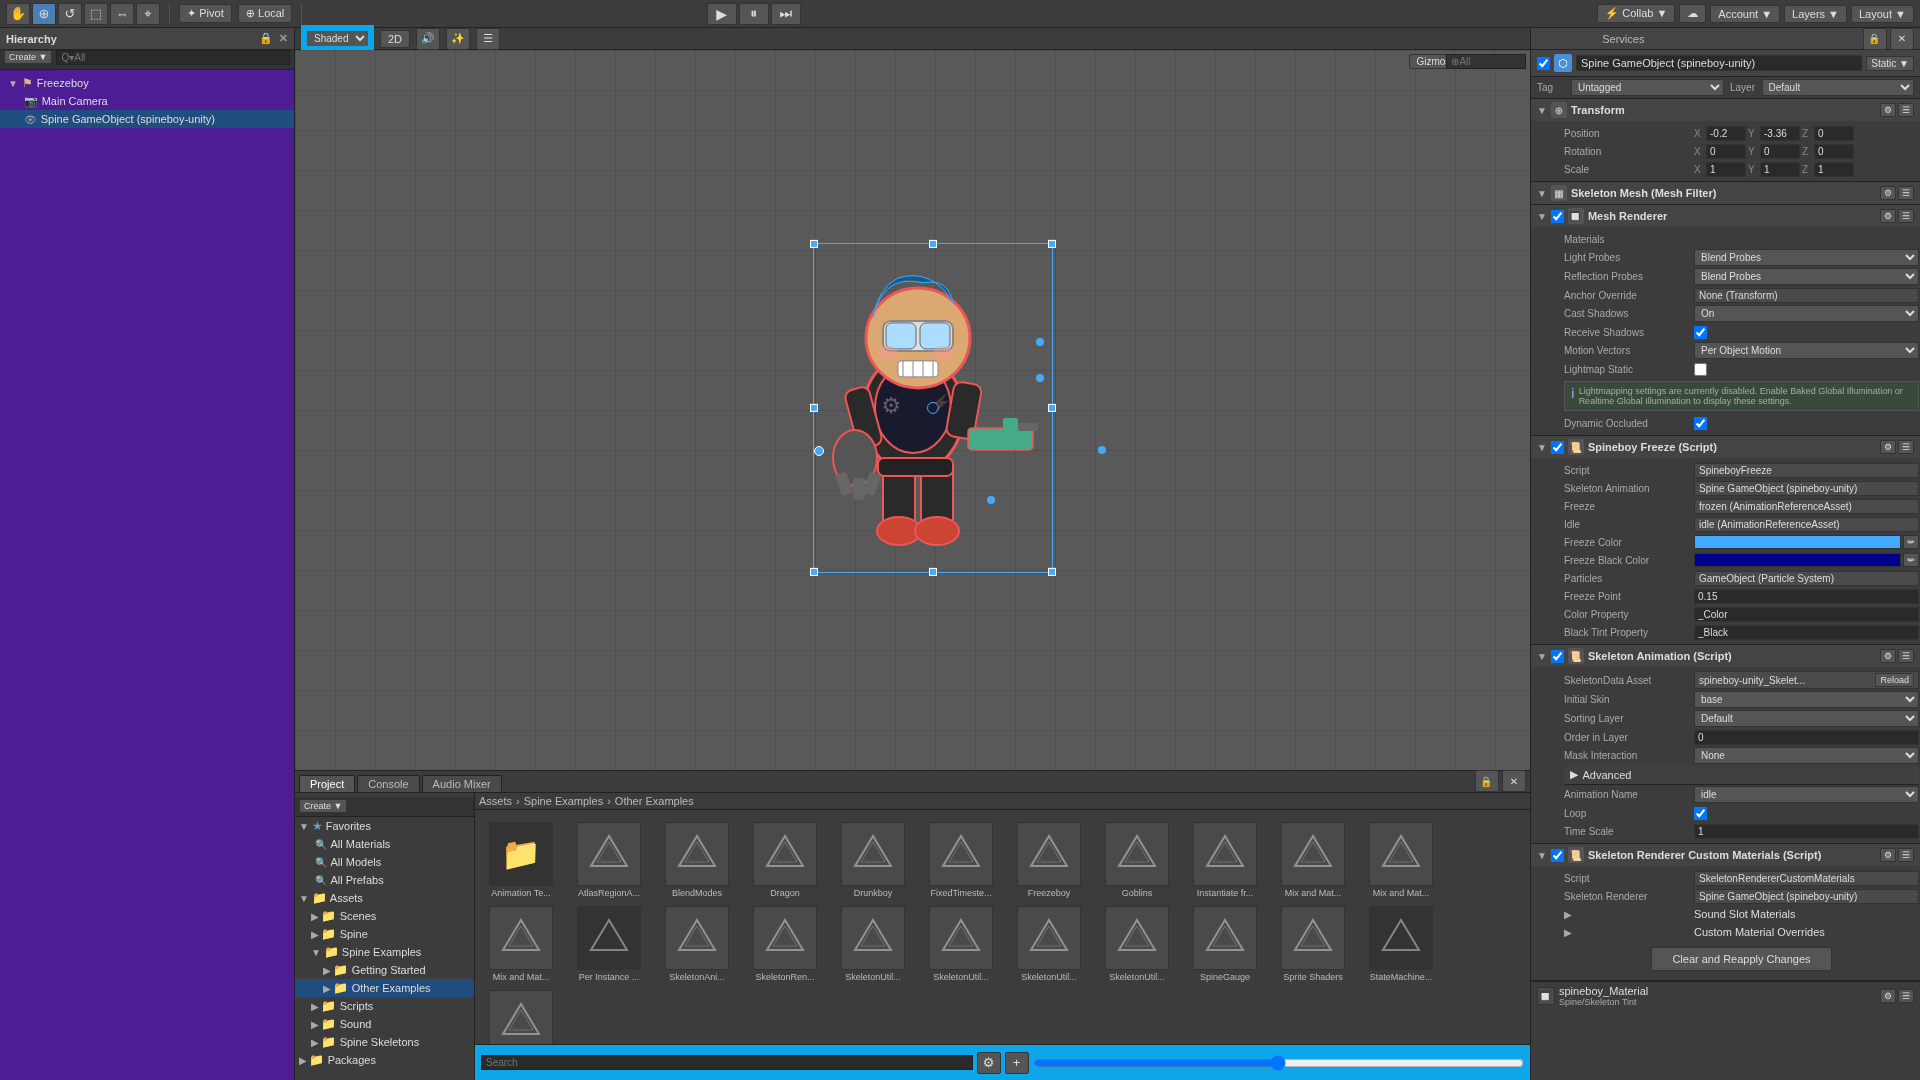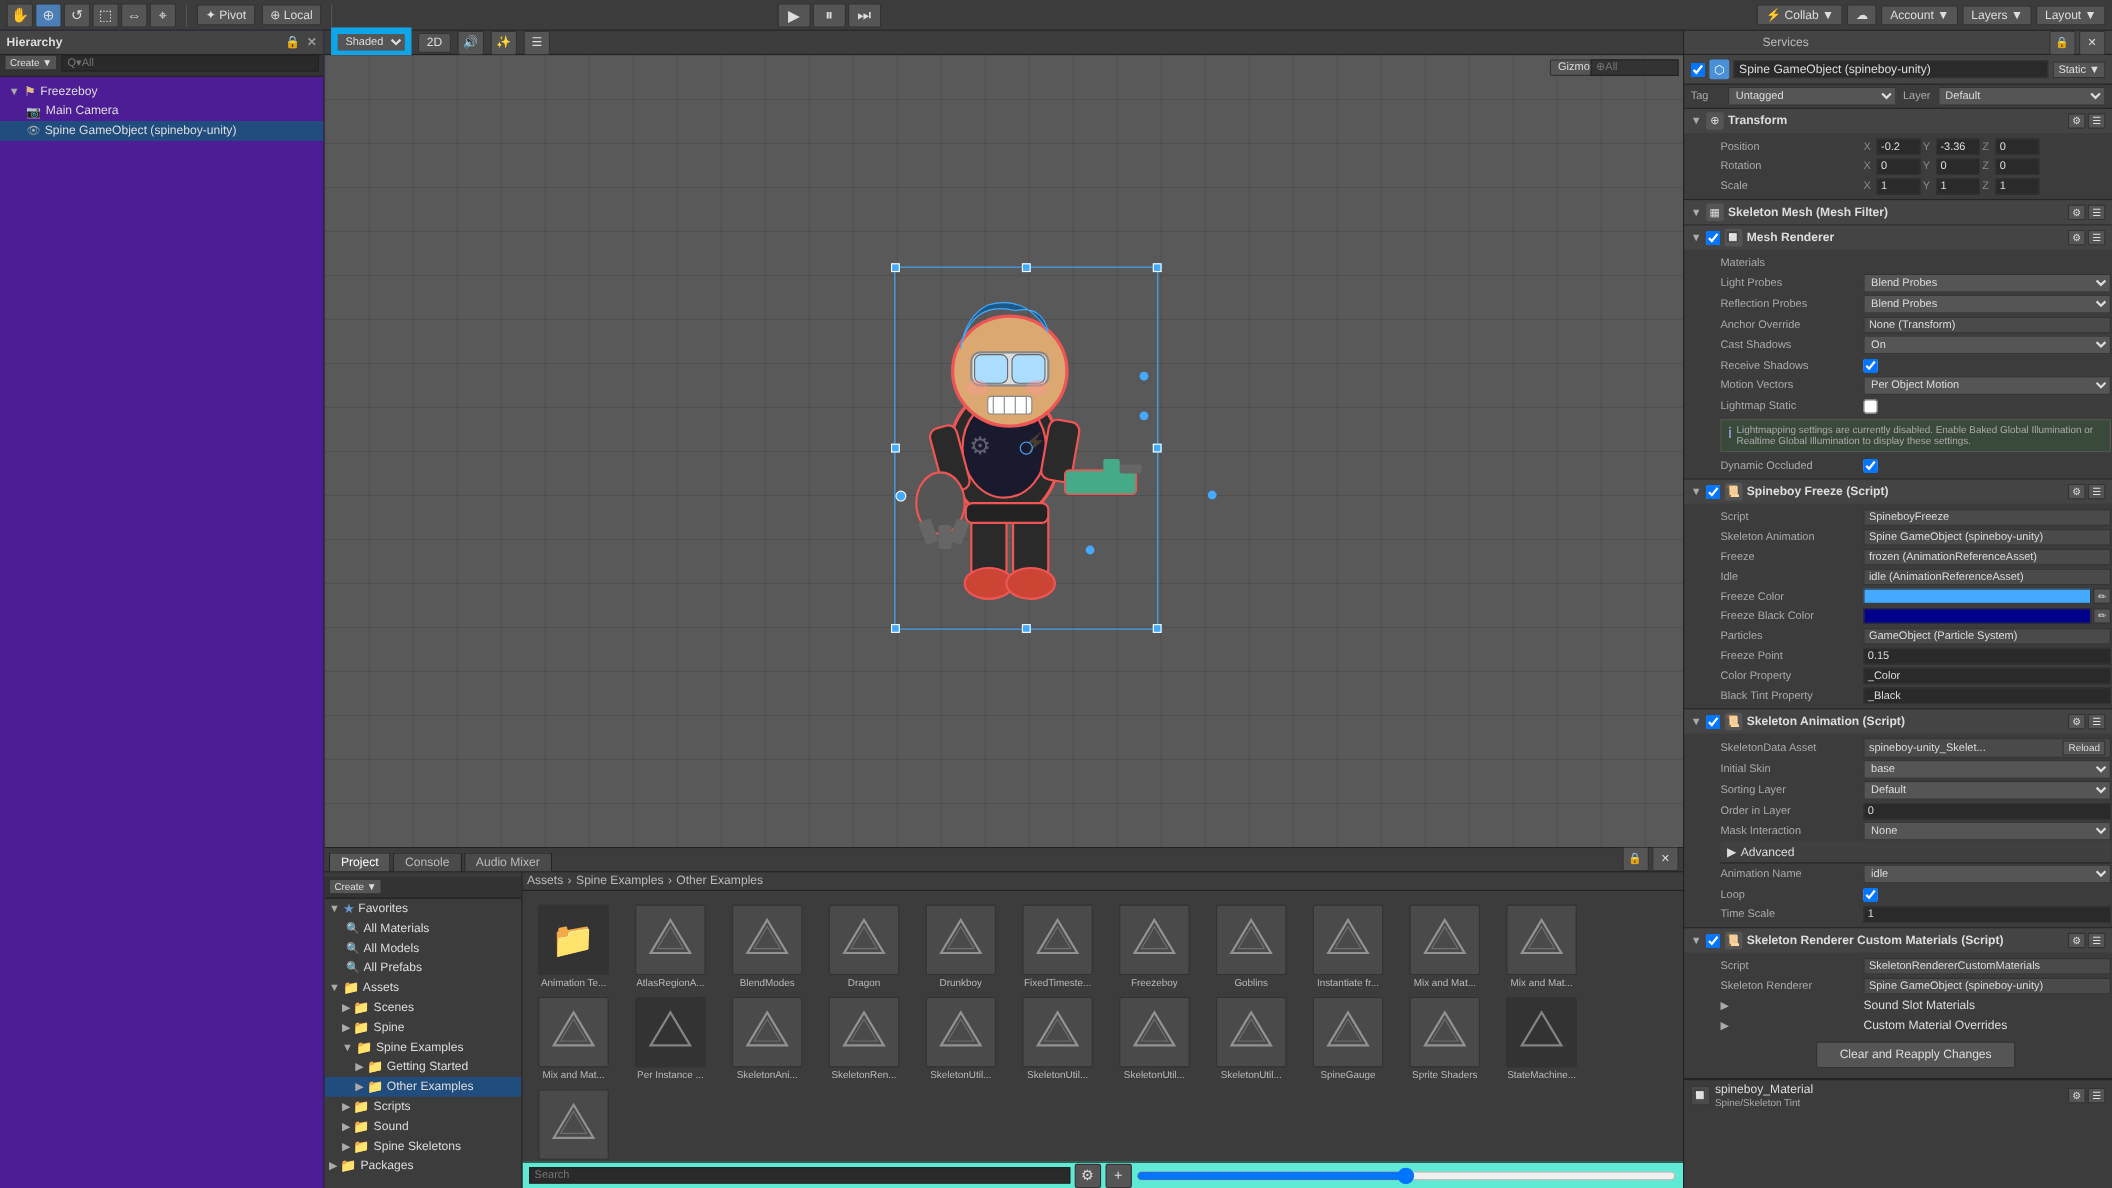--- a/index.html
+++ b/index.html
@@ -309,22 +309,22 @@
       text-align: center;
       margin-top: 2px;
       max-width: 78px;
       overflow: hidden;
       text-overflow: ellipsis;
       white-space: nowrap;
     }
 
     
     .project-bottom {
-      height: 24px;
-      background: #5eead4;
+      height: 36px;
+      background: #0ea5e9;
       border-top: 1px solid #222;
       display: flex;
       align-items: center;
       padding: 0 6px;
       gap: 4px;
     }
     .project-bottom input {
       flex: 1;
       background: #2a2a2a;
       border: 1px solid #222;

